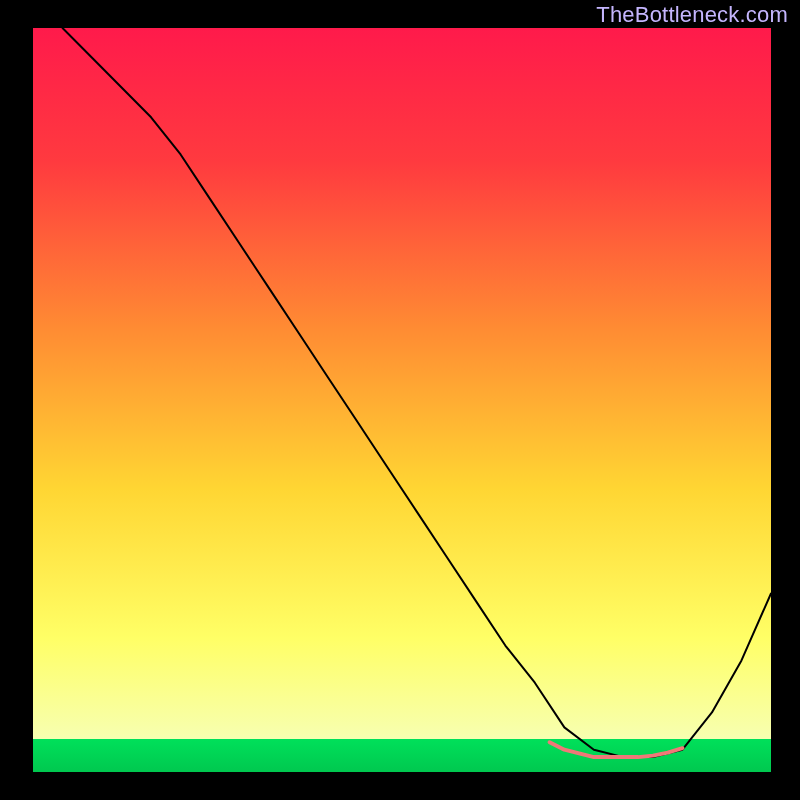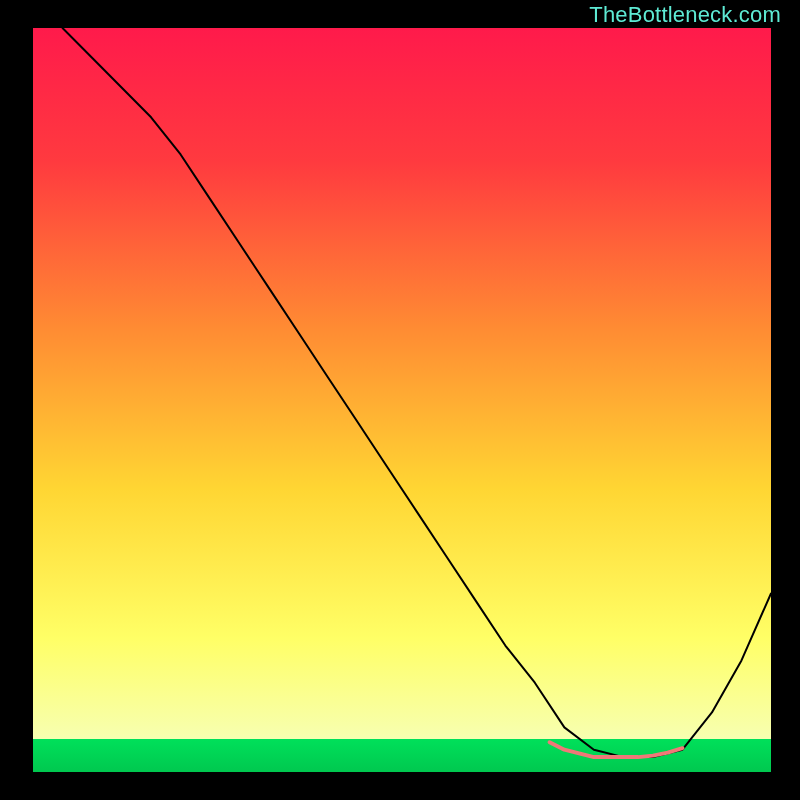--- a/index.html
+++ b/index.html
@@ -6,24 +6,24 @@
   html, body { width: 800px; height: 800px; overflow: hidden; background: #000; }
   .stage {
     position: relative;
     width: 800px;
     height: 800px;
     background: #000;
   }
   .watermark {
     position: absolute;
     top: 2px;
-    right: 19px;
+    right: 12px;
     font-family: Arial, Helvetica, sans-serif;
     font-size: 22px;
-    color: #5eead4;
+    color: #c4b5fd;
     letter-spacing: 0.2px;
     user-select: none;
   }
   .plot {
     position: absolute;
     left: 33px;
     top: 28px;
     width: 738px;
     height: 744px;
   }

